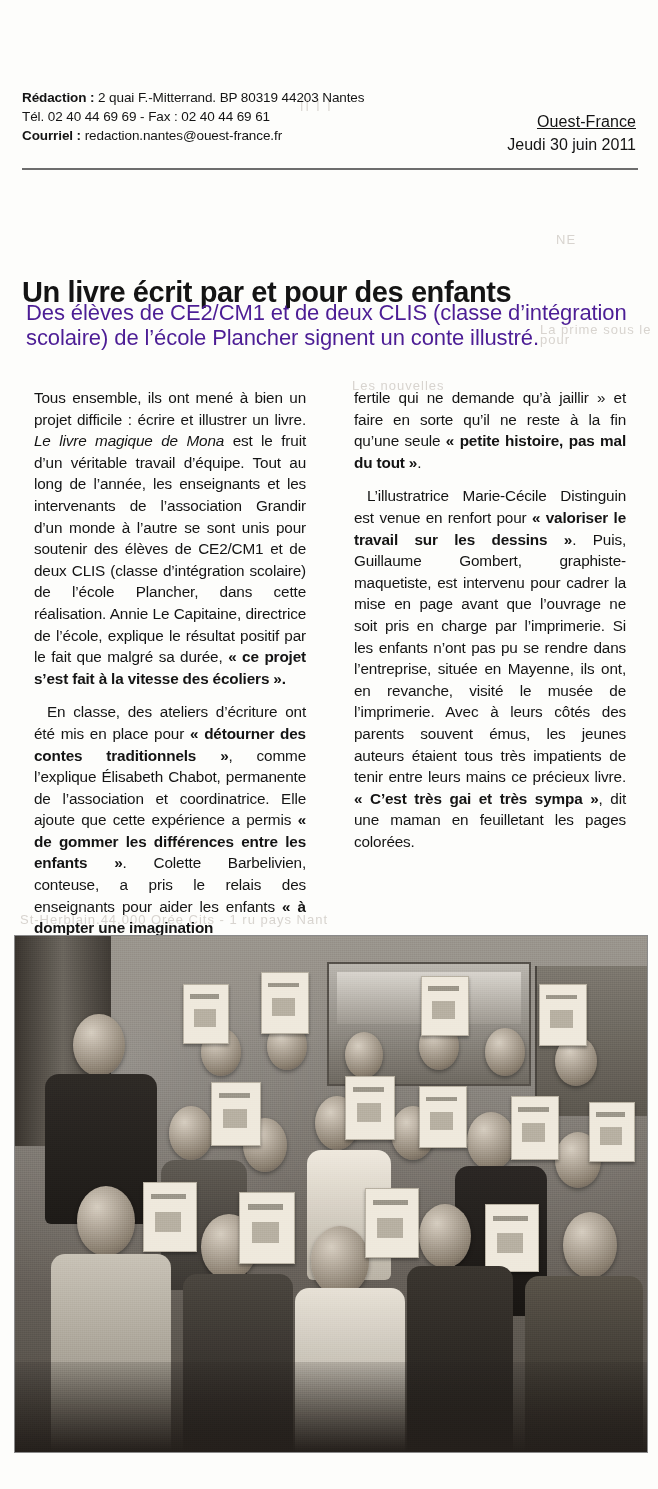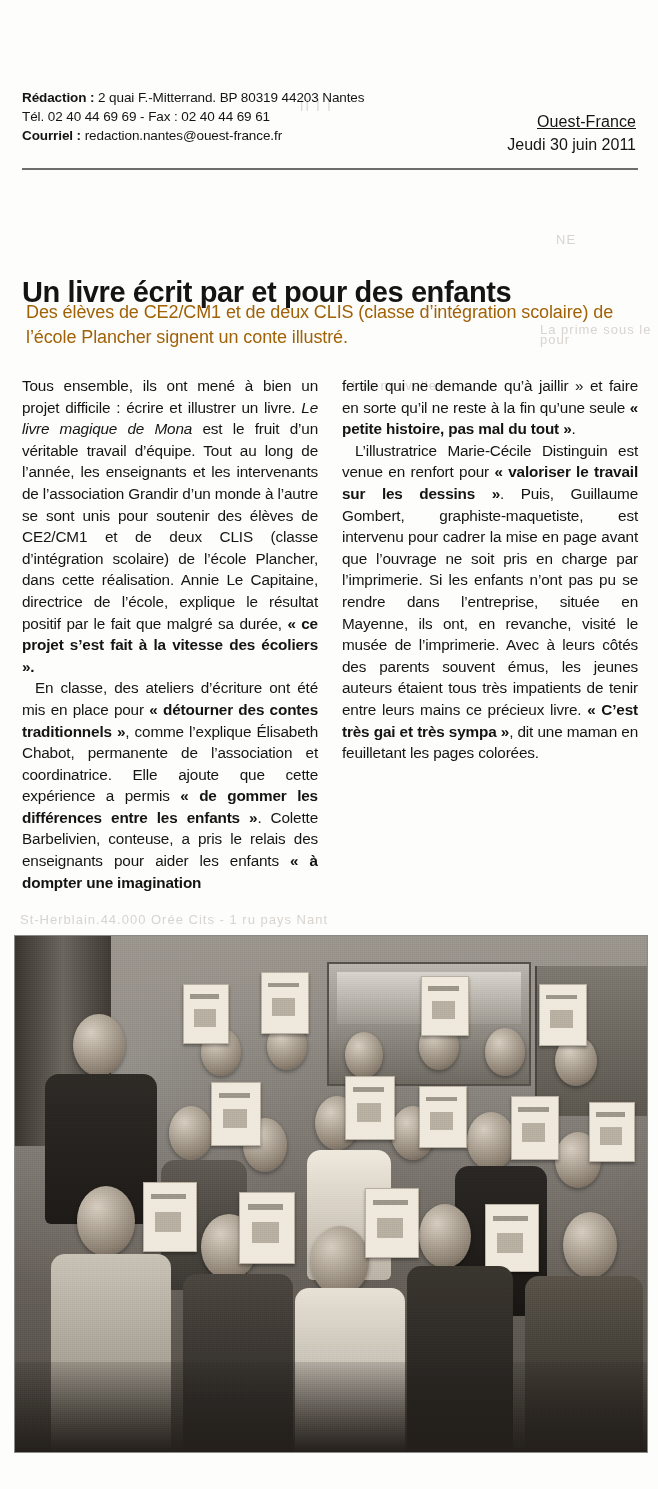--- a/index.html
+++ b/index.html
@@ -88,44 +88,44 @@
     font-size: 29px;
     line-height: 34px;
     font-weight: 700;
     letter-spacing: -0.4px;
   }
   .standfirst {
     position: absolute;
     left: 26px;
     top: 300px;
     width: 610px;
-    font-size: 18px;
+    font-size: 22px;
     line-height: 25px;
-    color: #a16207;
+    color: #4c1d95;
     letter-spacing: -0.1px;
   }
 
   
   .columns {
     position: absolute;
     left: 22px;
     top: 375px;
     width: 616px;
     display: flex;
     gap: 24px;
   }
   .col {
     width: 296px;
     font-size: 15.3px;
     line-height: 21.6px;
     text-align: justify;
     letter-spacing: -0.15px;
   }
   .col p {
-    margin: 0;
+    margin: 12px;
   }
   .col p.indent {
     text-indent: 13px;
   }
   .col b {
     font-weight: 700;
   }
   .col i {
     font-style: italic;
   }

